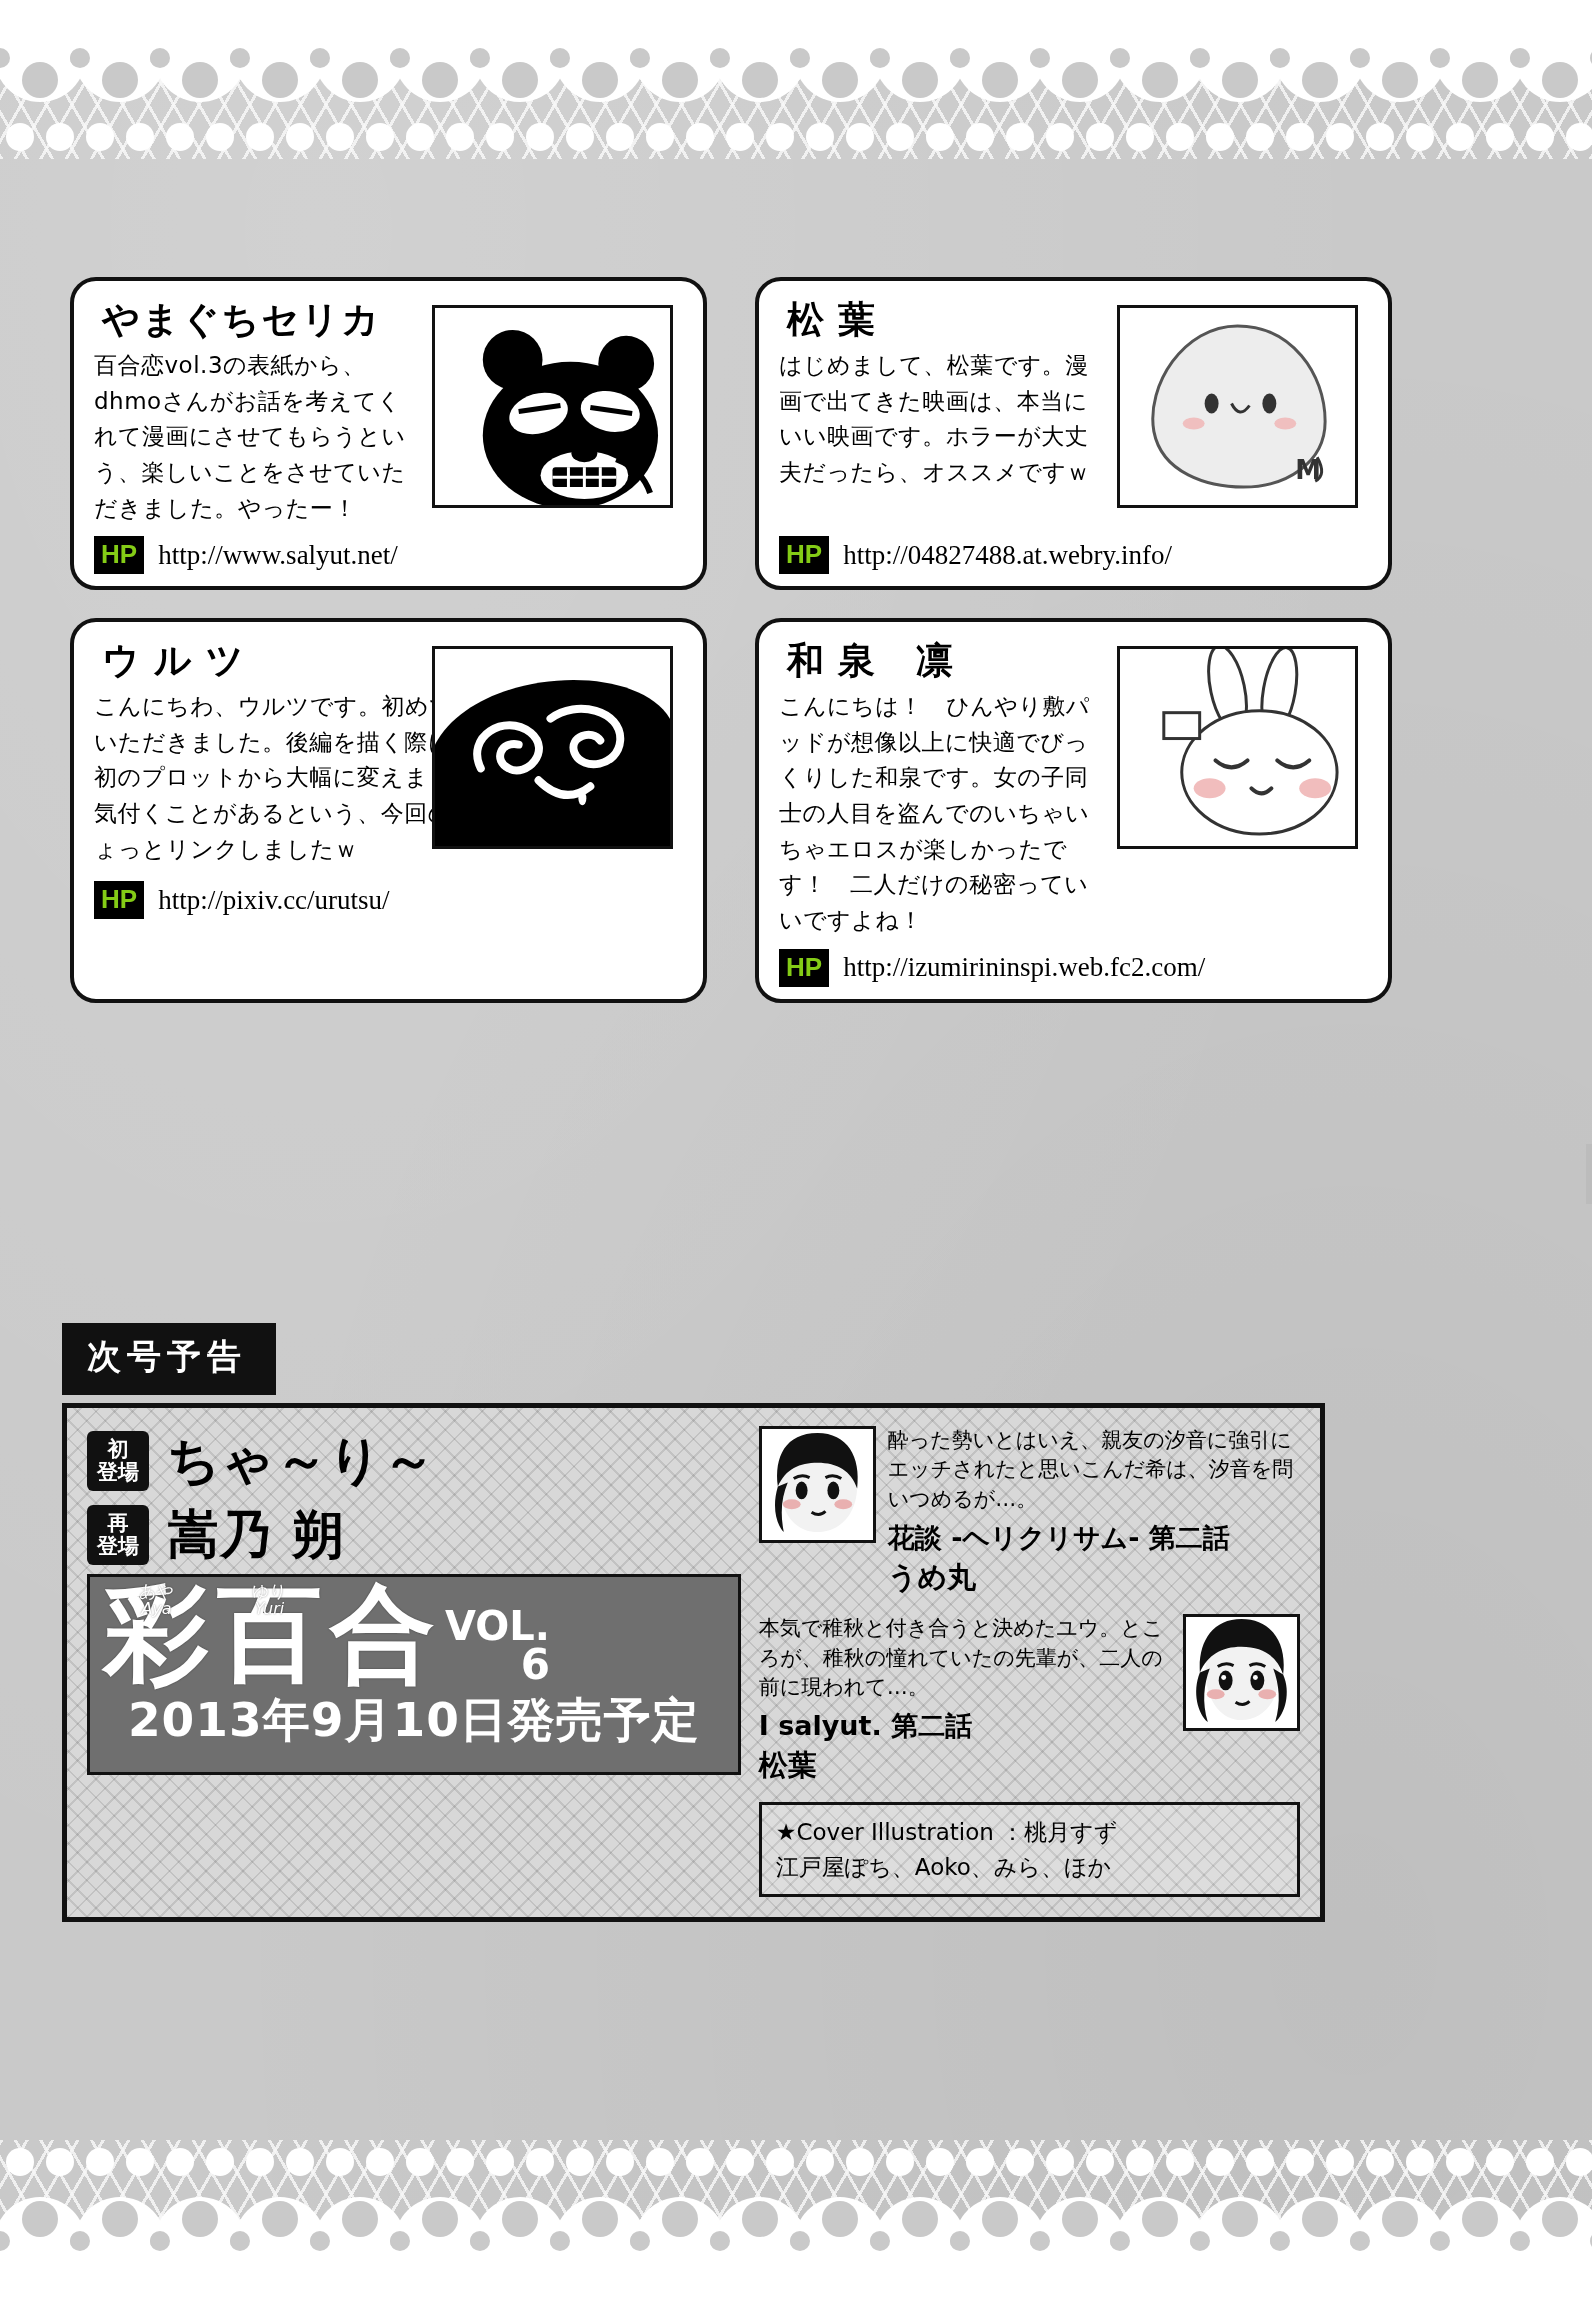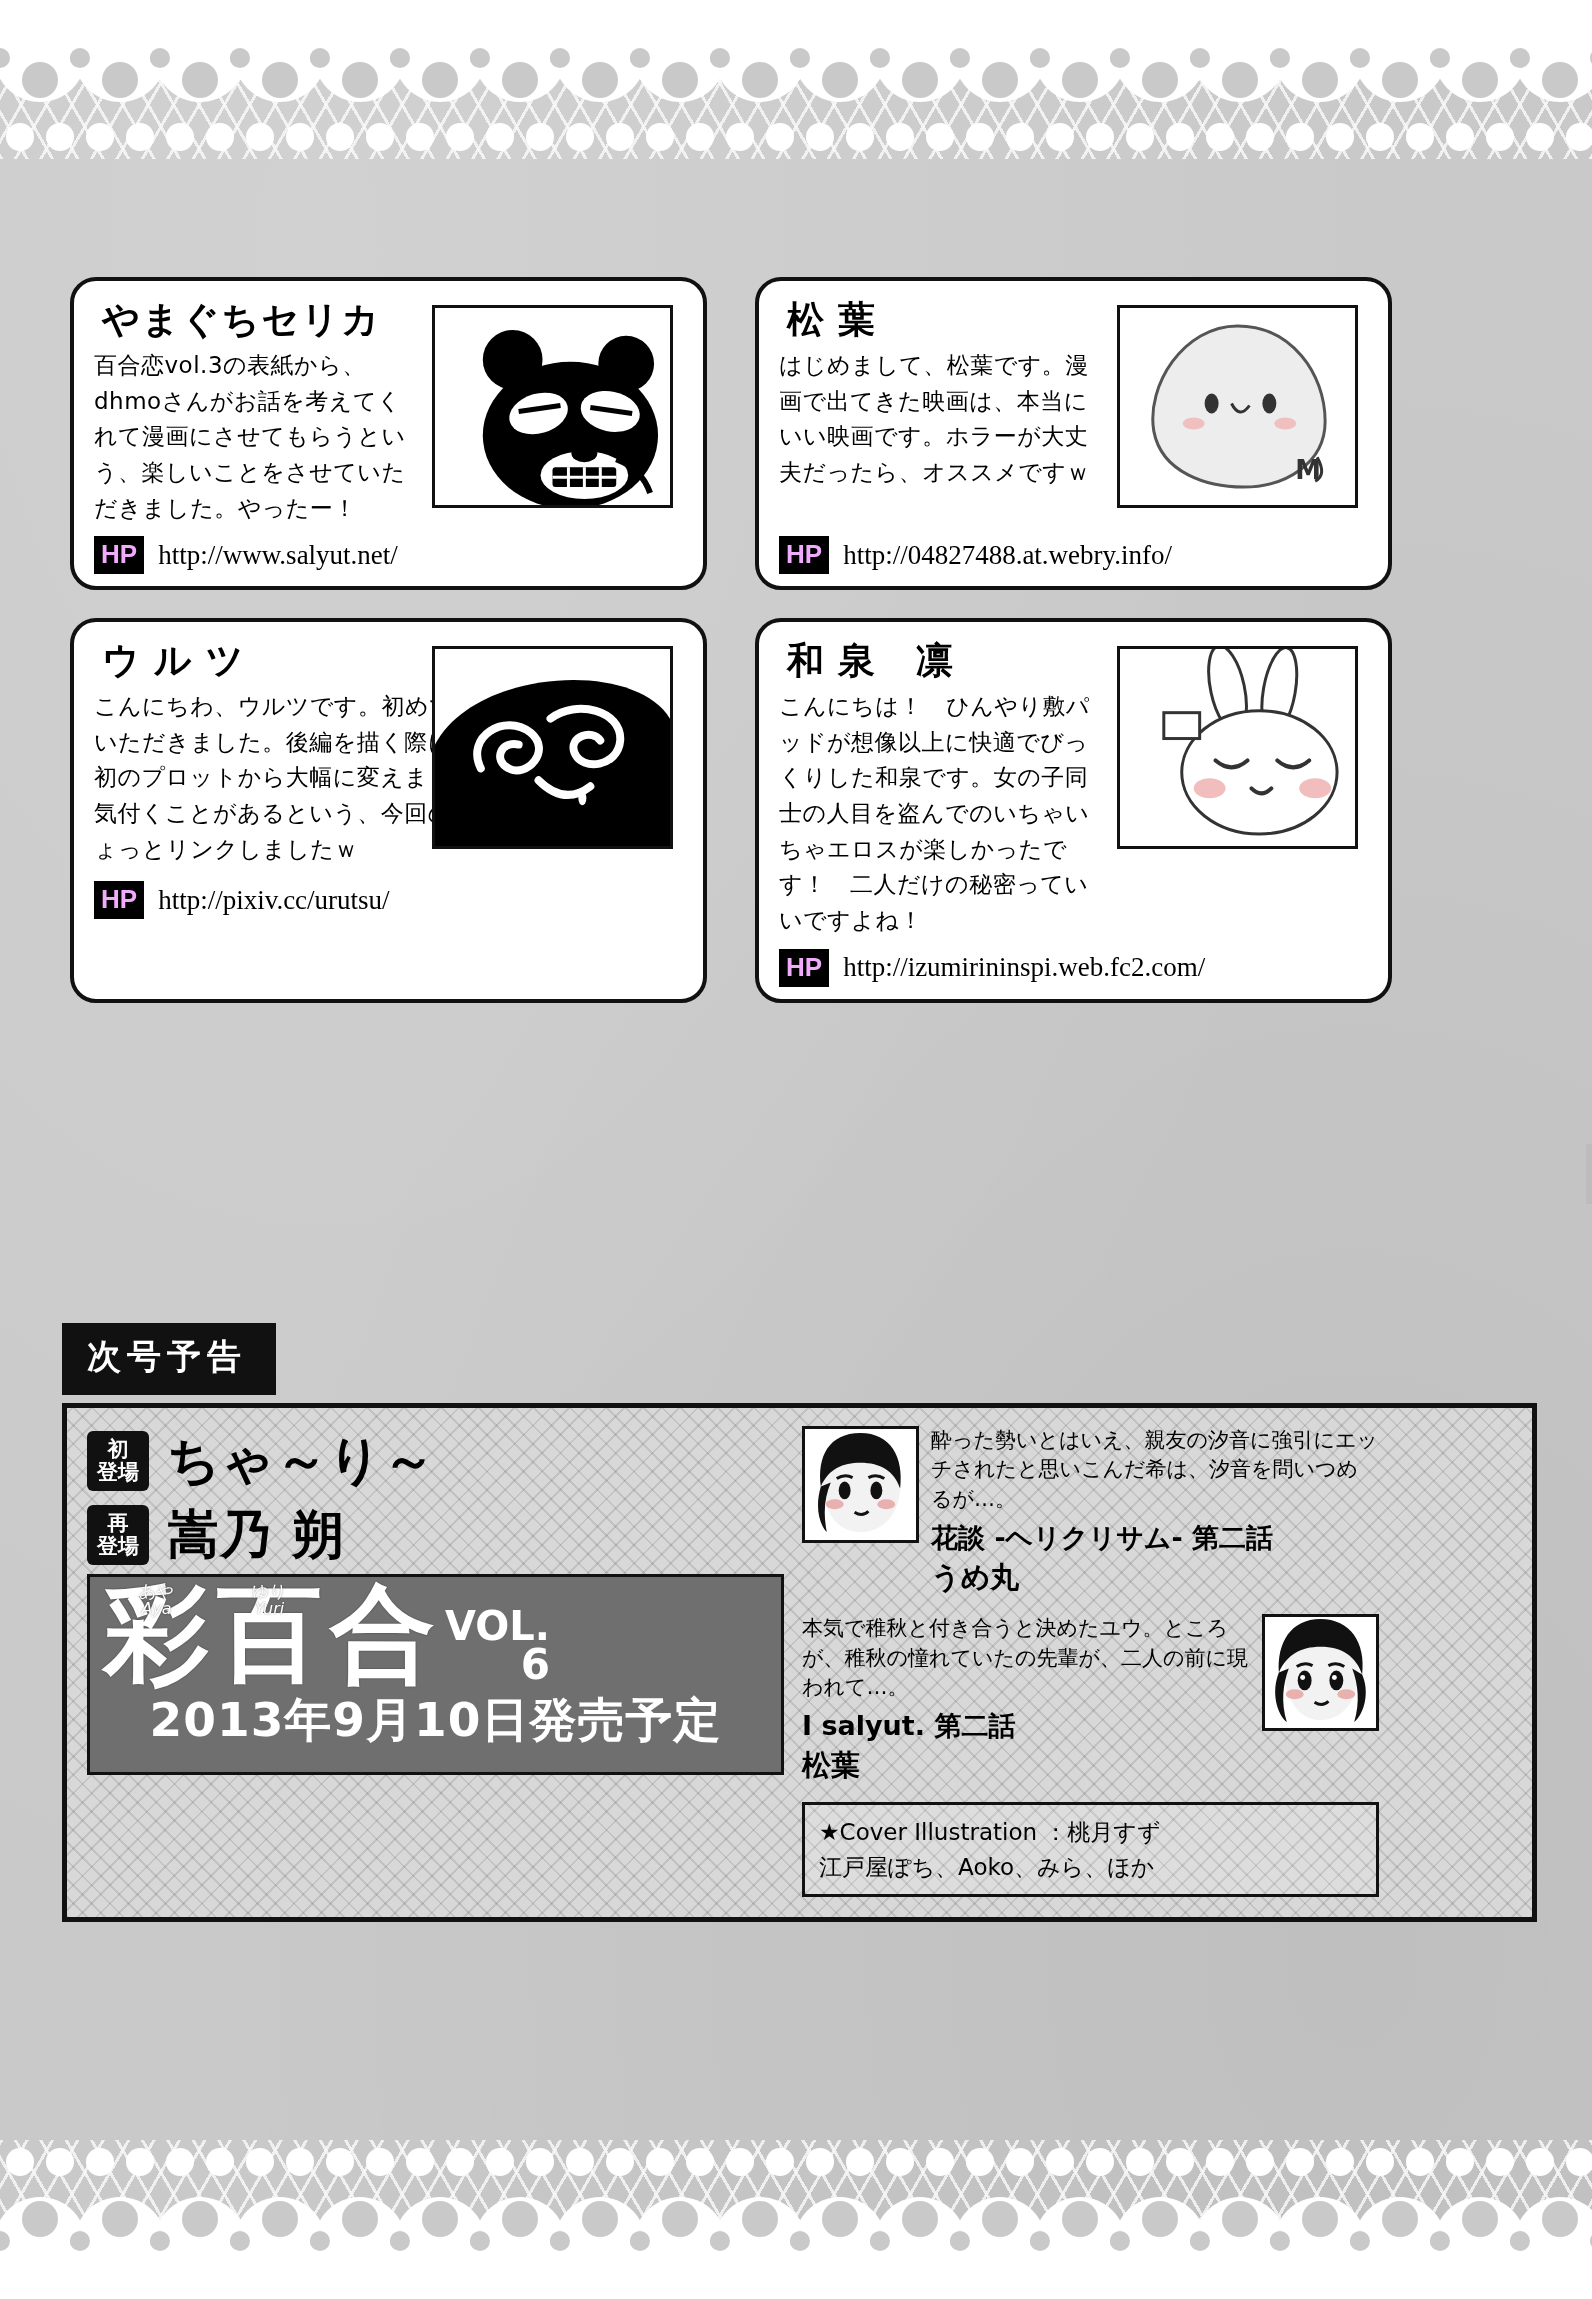--- a/index.html
+++ b/index.html
@@ -169,21 +169,21 @@
   .card.wide-body .card-body { width: 557px; }
 
   .hp-line {
     display: flex;
     align-items: center;
     gap: 14px;
     margin-top: 14px;
   }
   .hp-badge {
     background: #000;
-    color: #f0abfc;
+    color: #84cc16;
     font-weight: bold;
     font-size: 26px;
     line-height: 1;
     padding: 5px 7px 7px 7px;
     font-family: "Liberation Sans", sans-serif;
     letter-spacing: 0px;
   }
   .hp-url {
     font-size: 27px;
     color: #000;
@@ -198,21 +198,21 @@
   }
 
   
   .art { width: 100%; height: 100%; display: block; }
 
   
   #next {
     position: absolute;
     left: 62px;
     top: 1323px;
-    width: 1475px;
+    width: 1263px;
   }
   .next-tab {
     display: inline-block;
     background: #111;
     color: #fff;
     font-size: 34px;
     font-weight: bold;
     letter-spacing: 6px;
     padding: 8px 26px 12px 22px;
     border: 3px solid #111;

